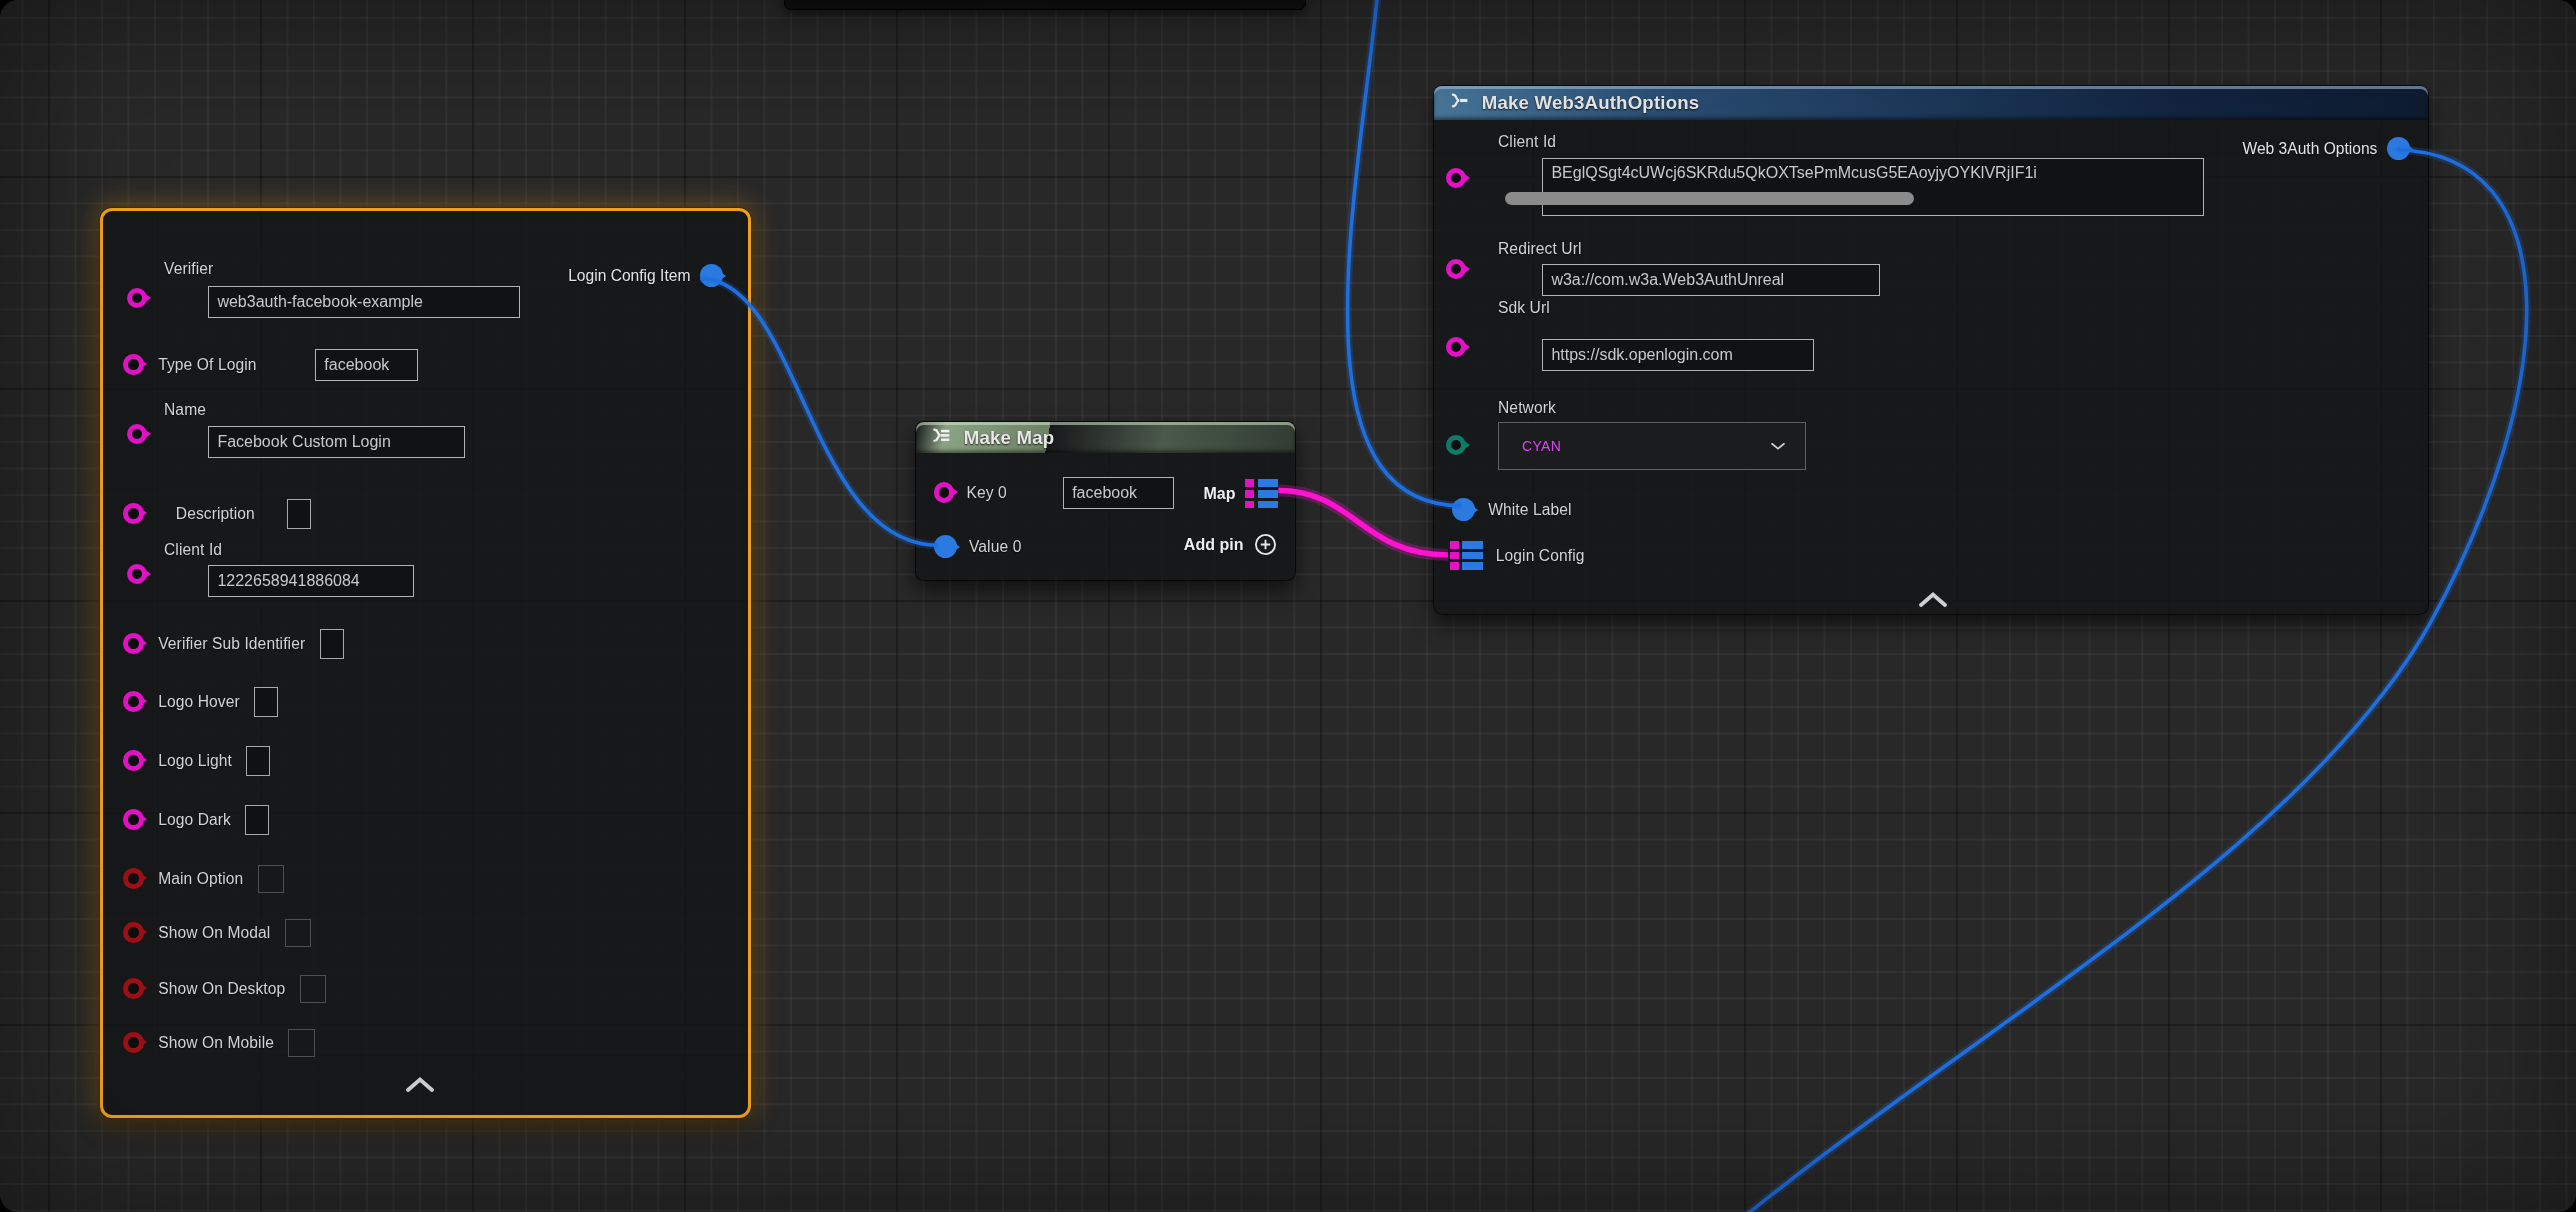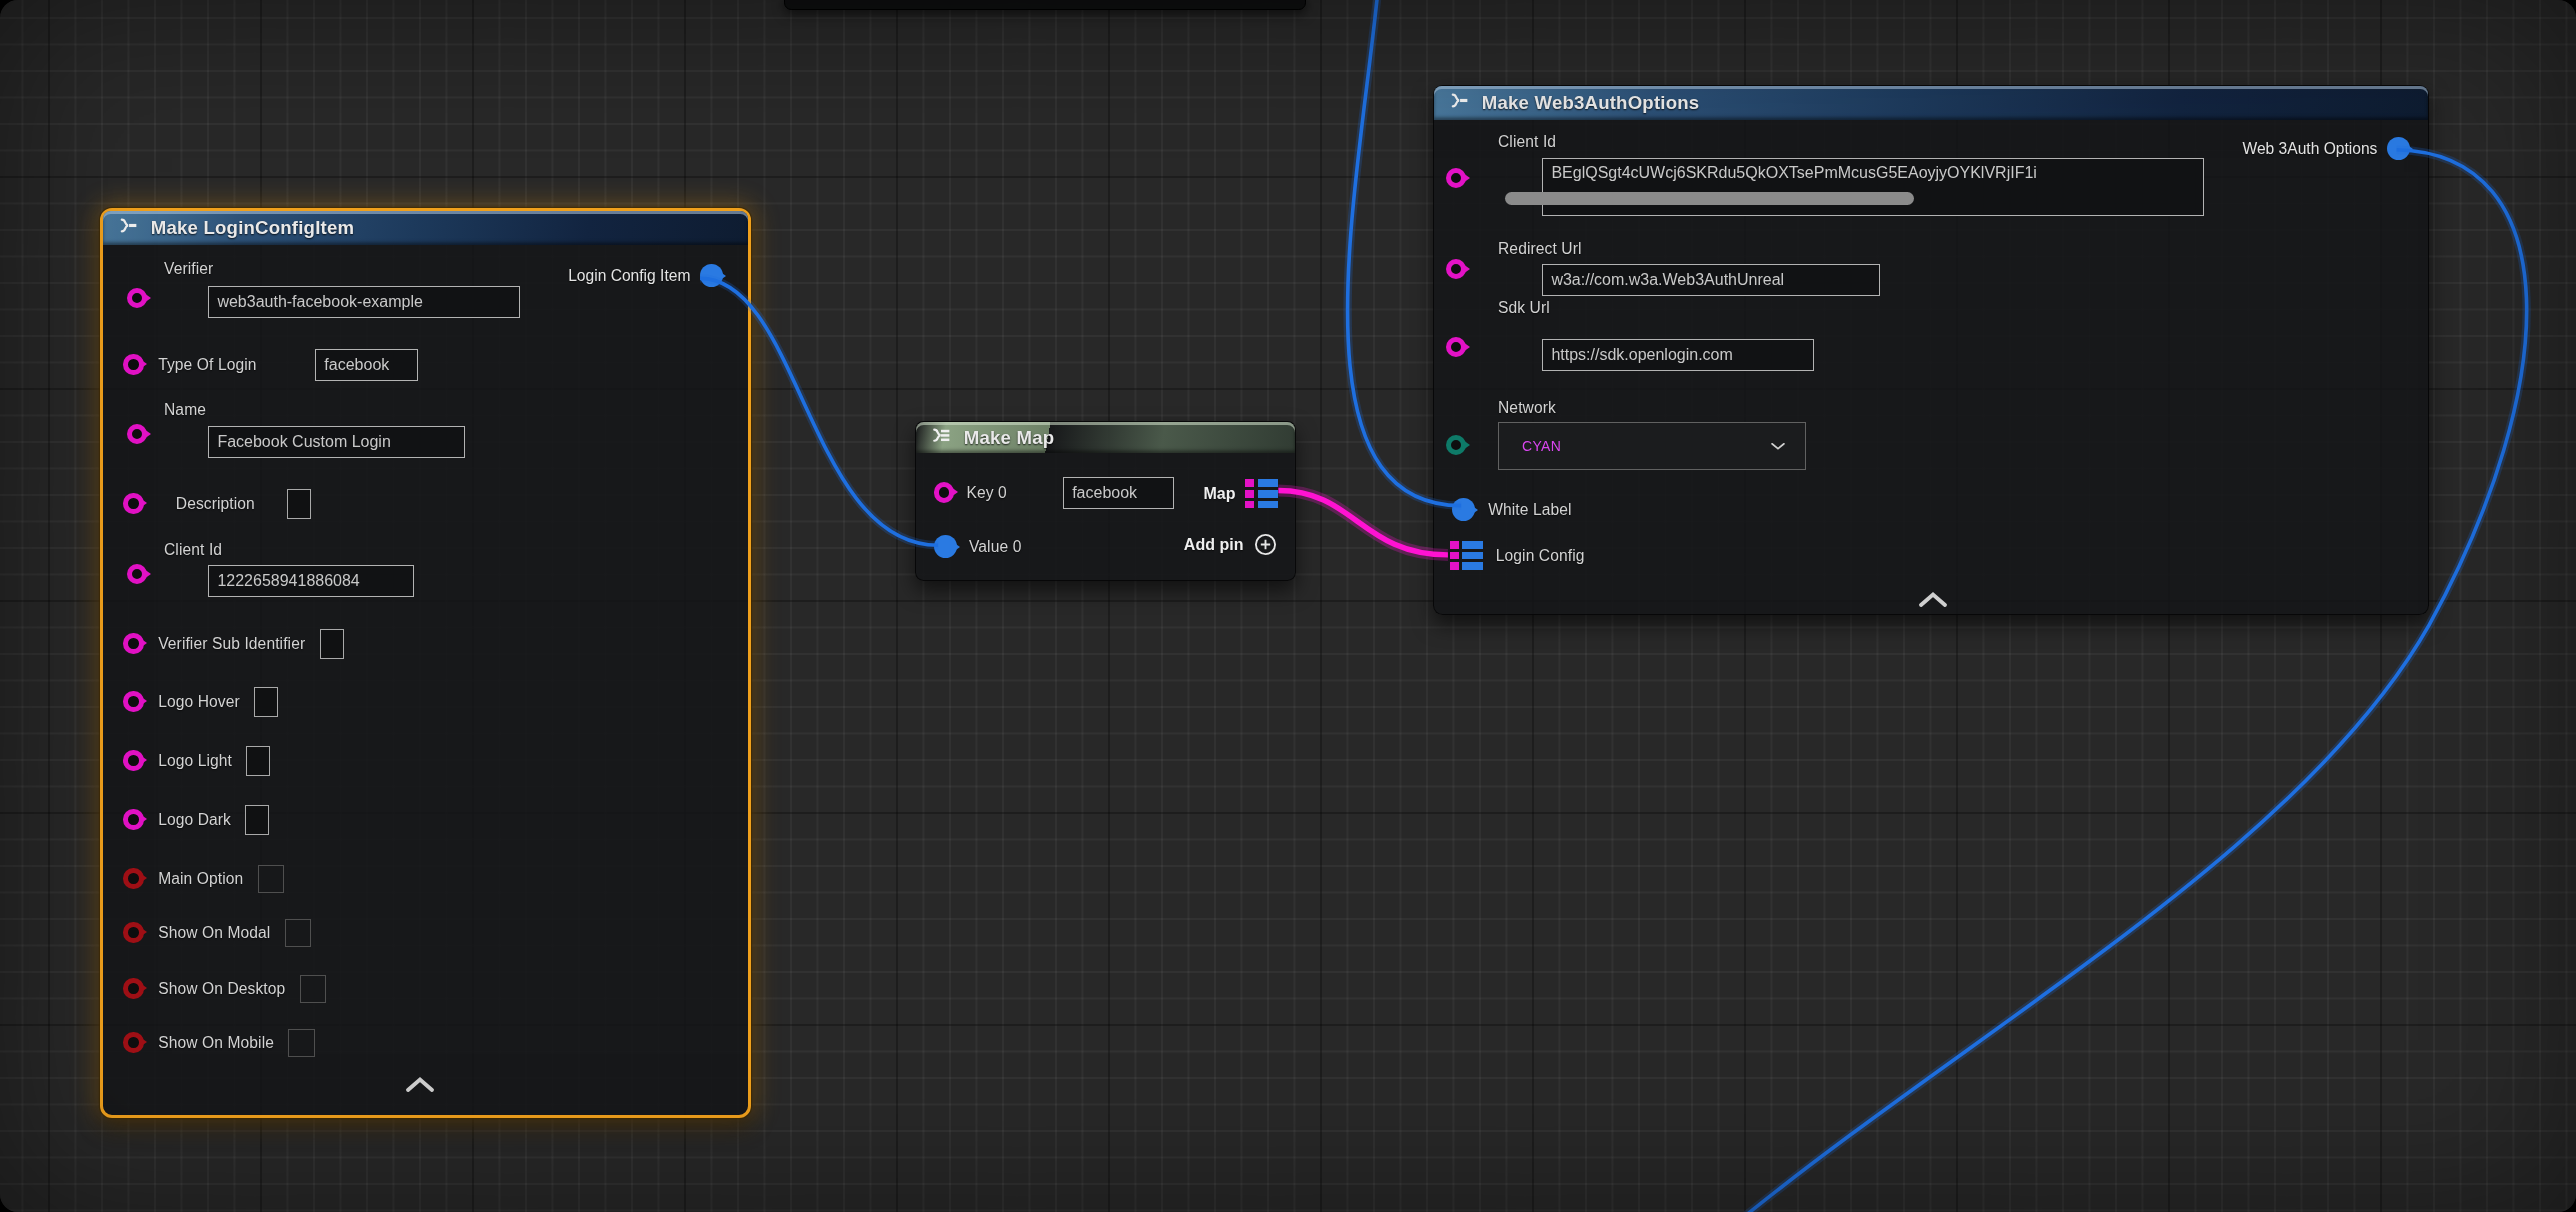--- a/index.html
+++ b/index.html
@@ -72,27 +72,20 @@
 </style>
 </head>
 <body>
 
 <div class="stage">
   <div class="canvas">
 
     <div class="offnode"></div>
 
     <div class="node node-selected" style="left:100px;top:208px;width:645px;height:904px;">
-      <div class="nheader blue">
-        <svg class="hicon" viewBox="0 0 24 24">
-          <path d="M6.5 3.5c4.5 0 2 4.6 6 5.6-4 1-1.5 5.6-6 5.6" fill="none" stroke="#f0f0f0" stroke-width="2.1" stroke-linecap="round"></path>
-          <rect x="13.5" y="7.6" width="7" height="3" fill="#f0f0f0"></rect>
-        </svg>
-        <span class="ntitle">Make LoginConfigItem</span>
-      </div>
 
       <div class="outrow" style="top:53px;right:25px;">
         <span class="outlabel">Login Config Item</span>
         <span class="pin filled c-object"></span>
       </div>
 
       <div class="lrow">
         <span class="pin c-string" style="left:24px;top:77px;"></span>
         <div class="plabel" style="position:absolute;left:61px;top:49px;">Verifier</div>
         <div class="field" style="position:absolute;left:61px;top:75px;width:312px;height:32px;">web3auth-facebook-example</div>
@@ -103,21 +96,21 @@
         <span class="plabel">Type Of Login</span>
         <div class="field" style="width:103px;height:32px;">facebook</div>
       </div>
 
       <div class="lrow">
         <span class="pin c-string" style="left:24px;top:213px;"></span>
         <div class="plabel" style="position:absolute;left:61px;top:190px;">Name</div>
         <div class="field" style="position:absolute;left:61px;top:215px;width:257px;height:32px;">Facebook Custom Login</div>
       </div>
 
-      <div class="irow" style="top:277px;gap:32px;">
+      <div class="irow" style="top:287px;gap:32px;">
         <span class="pin c-string"></span>
         <span class="plabel">Description</span>
         <span class="ebox"></span>
       </div>
 
       <div class="lrow">
         <span class="pin c-string" style="left:24px;top:353px;"></span>
         <div class="plabel" style="position:absolute;left:61px;top:330px;">Client Id</div>
         <div class="field" style="position:absolute;left:61px;top:354px;width:206px;height:32px;">1222658941886084</div>
       </div>

